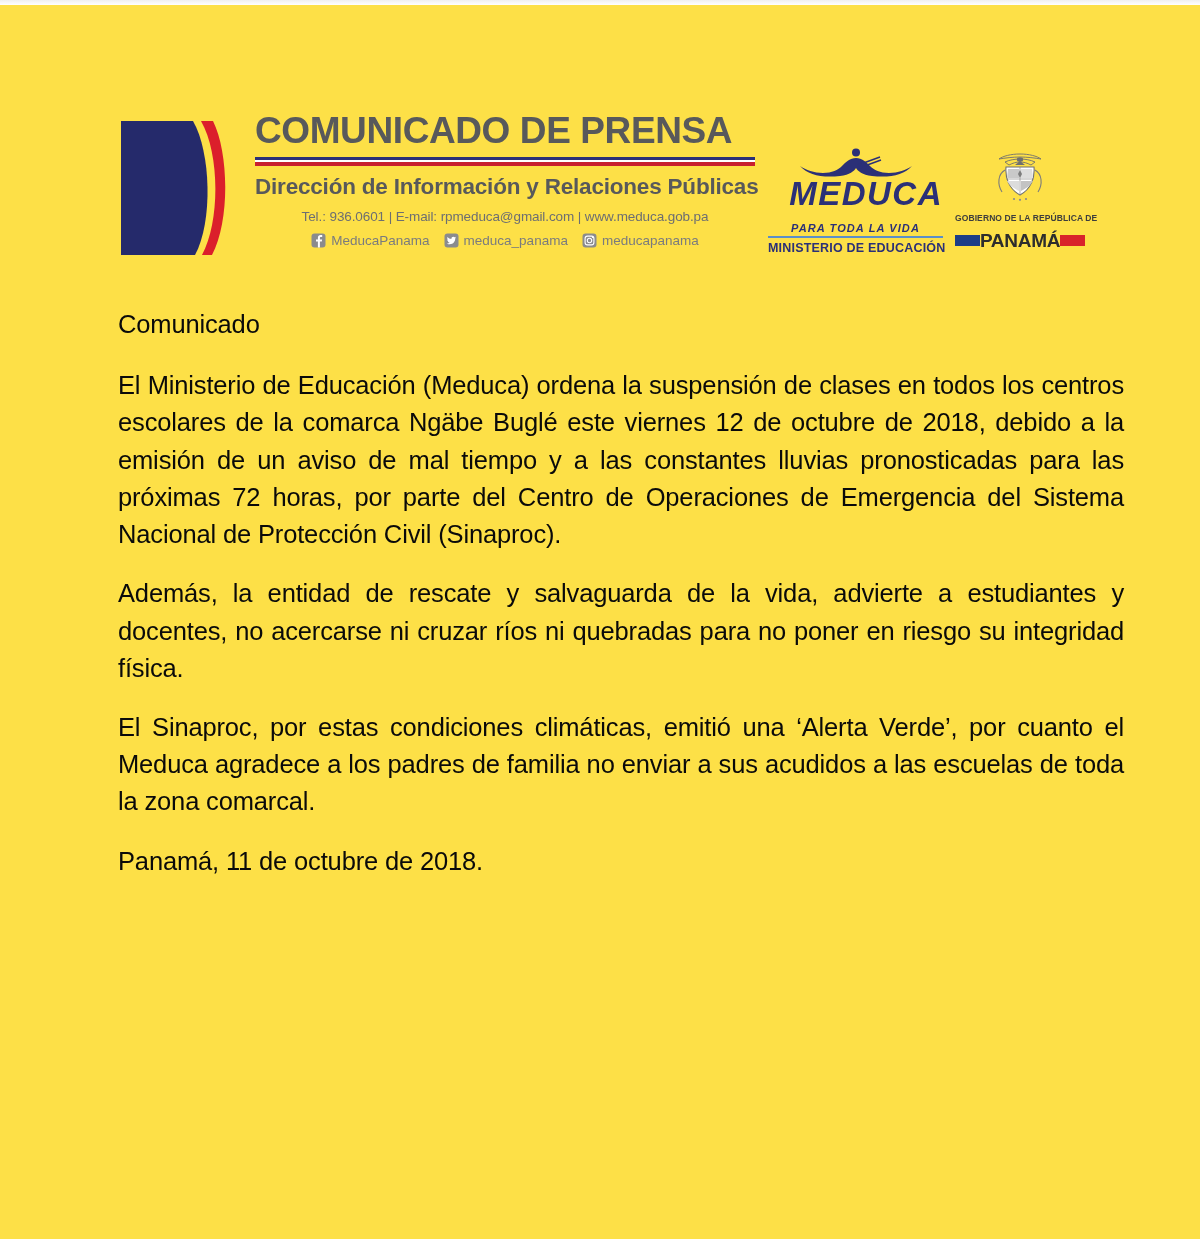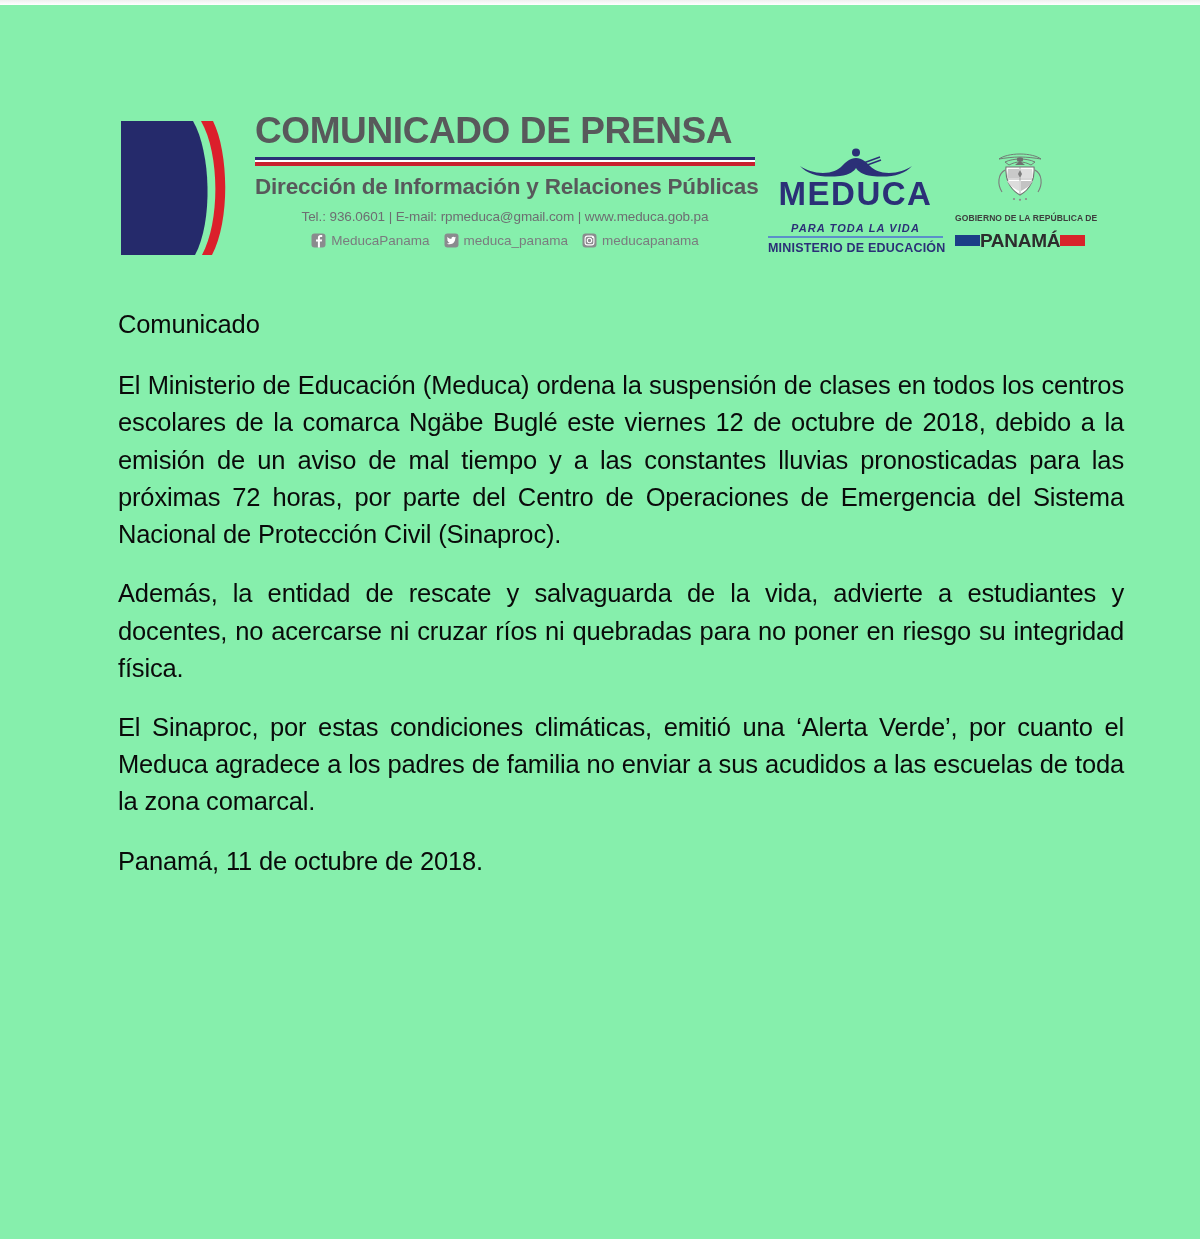--- a/index.html
+++ b/index.html
@@ -13,21 +13,21 @@
     height: 1239px;
     font-family: "Liberation Sans", "DejaVu Sans", sans-serif;
     color: #000000;
     position: relative;
     overflow: hidden;
   }
 
   .page {
     width: 1200px;
     height: 1239px;
-    background: #86efac;
+    background: #fde047;
     position: relative;
     box-sizing: border-box;
   }
 
   .top-edge {
     position: absolute;
     top: 0; left: 0;
     width: 1200px;
     height: 5px;
     background: linear-gradient(to bottom, #efefef 0%, #f8f8f8 55%, #ffffff 100%);
@@ -143,24 +143,25 @@
     width: 175px;
     height: 30px;
     position: relative;
   }
   .meduca-figure svg { display: block; margin: 0 auto; }
   .meduca-word {
     font-family: "Liberation Sans", "DejaVu Sans", sans-serif;
     font-weight: bold;
     font-size: 33px;
     color: #2b3077;
-    text-align: center;
+    text-align: right;
     letter-spacing: 1.5px;
     line-height: 1;
     margin-top: -1px;
+    font-style: italic;
   }
   .meduca-tag {
     font-size: 11px;
     font-weight: bold;
     font-style: italic;
     color: #2b3077;
     text-align: center;
     letter-spacing: 1.1px;
     margin-top: 12px;
   }

